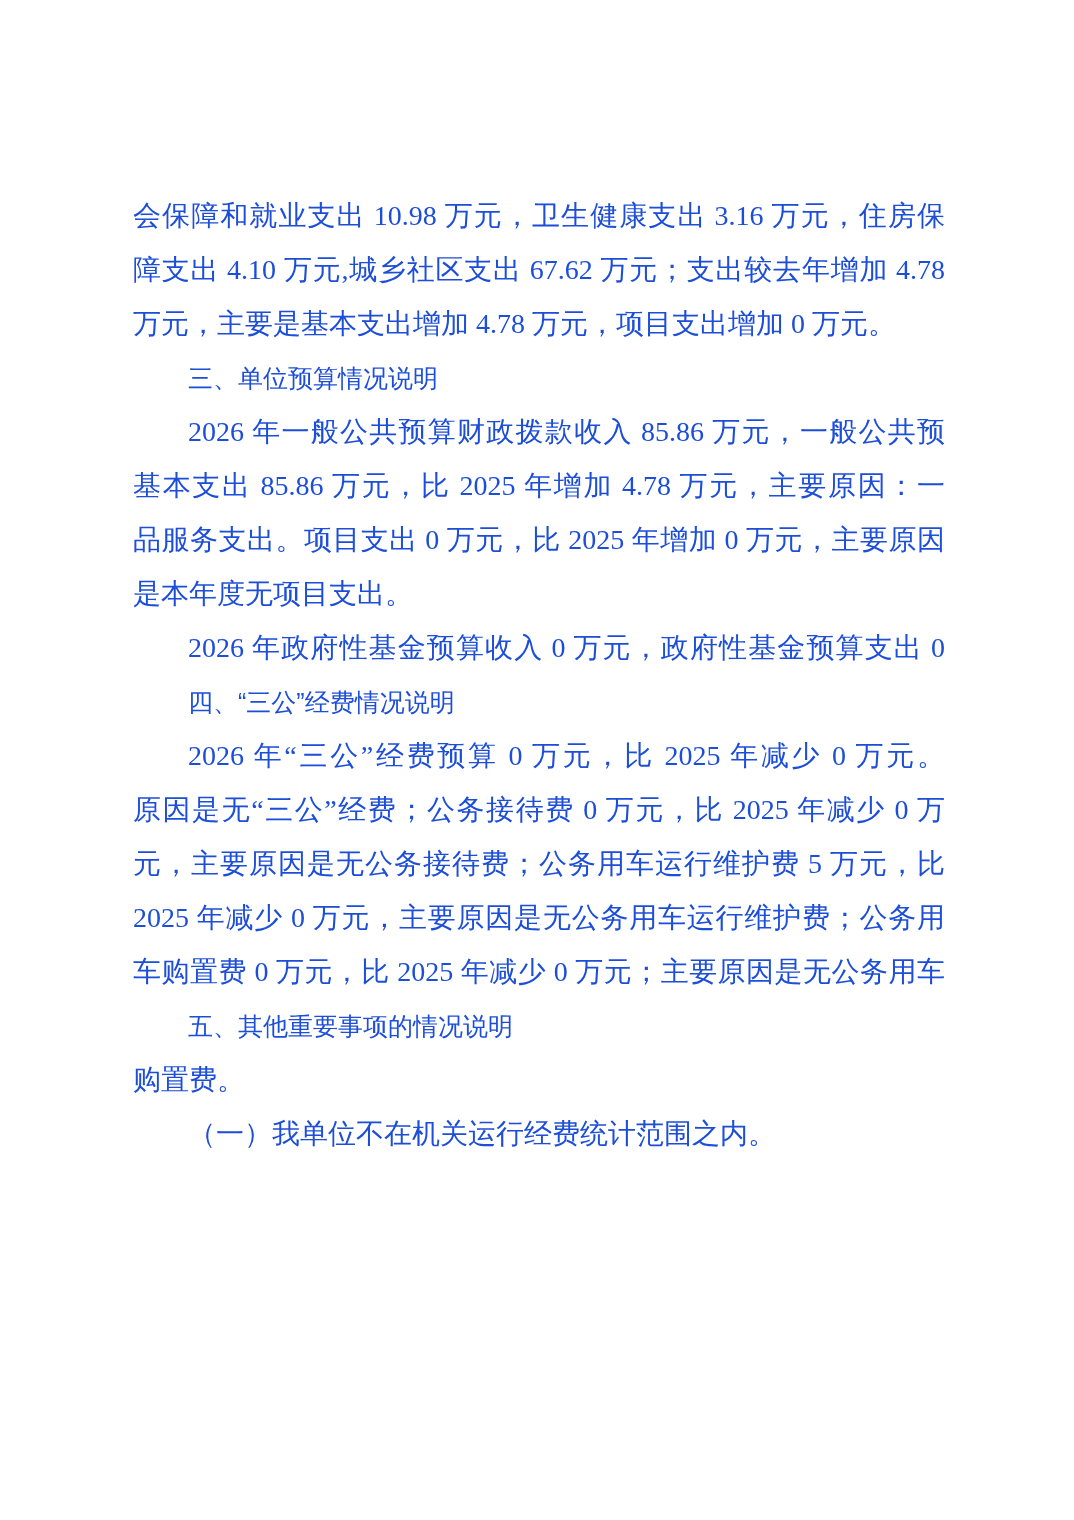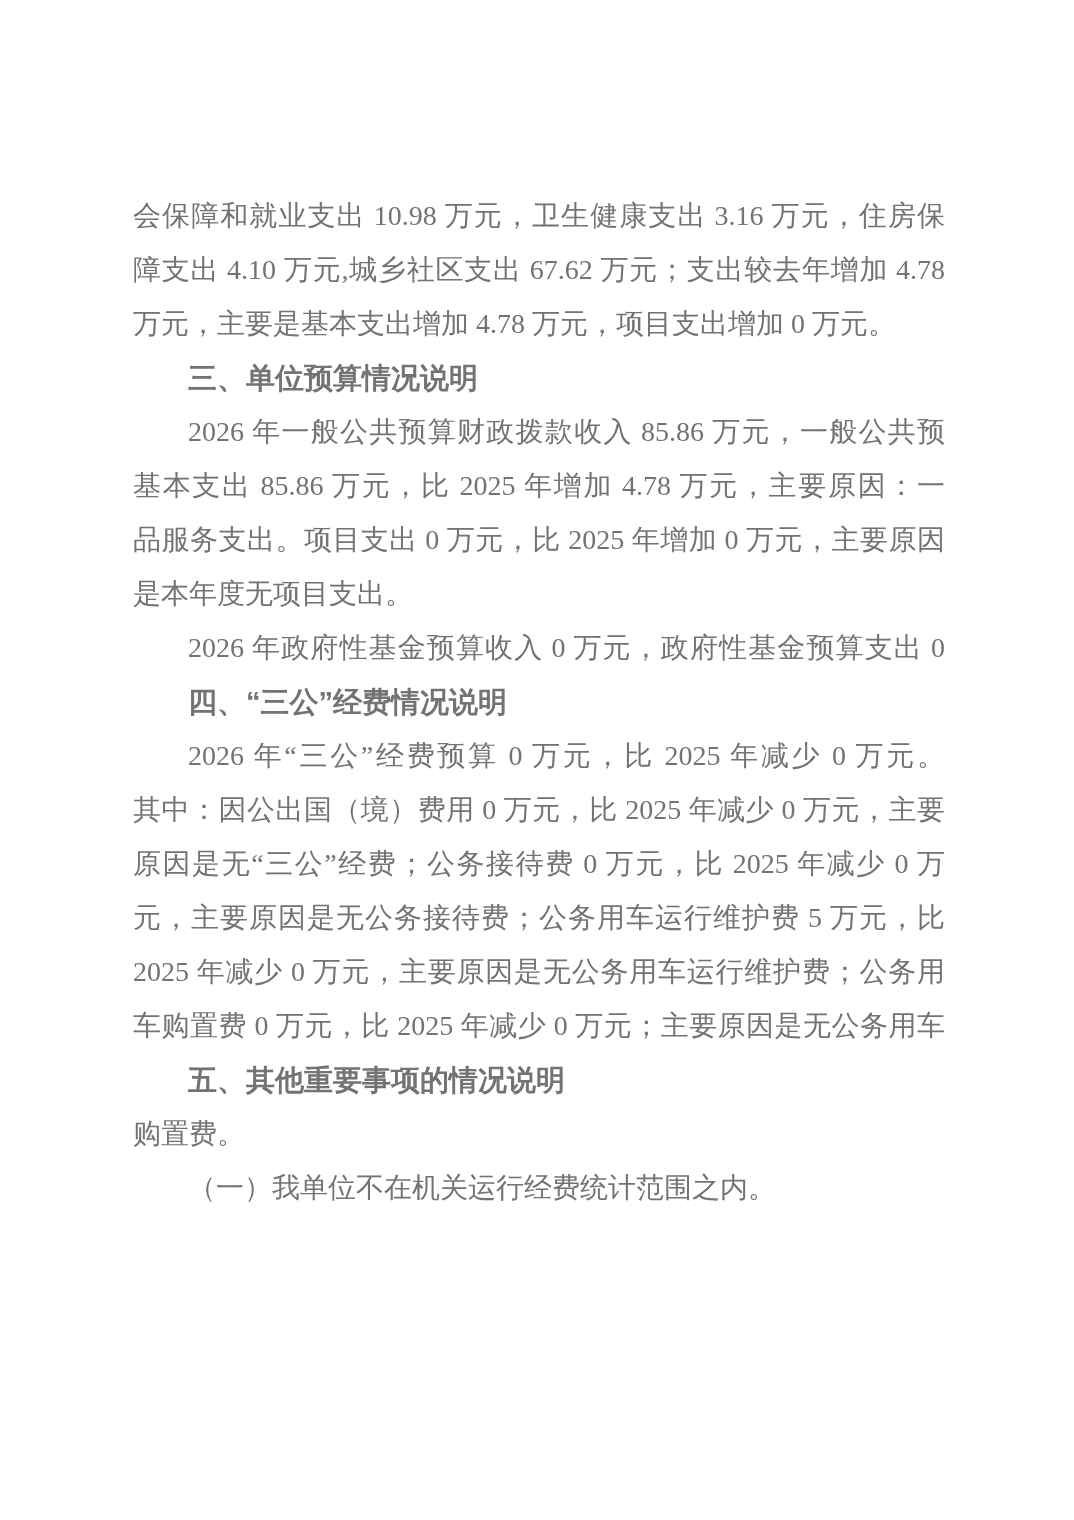--- a/index.html
+++ b/index.html
@@ -23,51 +23,50 @@
     top: 189px;
     width: 812px;
   }
   .line {
     height: 54px;
     line-height: 54px;
     font-size: 28px;
     overflow: hidden;
     text-align: justify;
     text-align-last: left;
-    color: #737373;
+    color: #1d4ed8;
   }
   .line.fill {
     text-align-last: justify;
   }
   .line.indent {
     padding-left: 55px;
   }
   .line.heading {
     font-family: "Liberation Sans", "DejaVu Sans", sans-serif;
-    font-weight: 700;
-    font-size: 29px;
+    font-weight: 400;
+    font-size: 25px;
   }
 </style>
 </head>
 <body>
 
 <div class="page">
   <div class="content" id="doc-body">
       <div class="line fill">会保障和就业支出 10.98 万元，卫生健康支出 3.16 万元，住房保</div>
       <div class="line fill">障支出 4.10 万元,城乡社区支出 67.62 万元；支出较去年增加 4.78</div>
       <div class="line">万元，主要是基本支出增加 4.78 万元，项目支出增加 0 万元。</div>
       <div class="line heading indent">三、单位预算情况说明</div>
       <div class="line indent fill">2026 年一般公共预算财政拨款收入 85.86 万元，一般公共预</div>
       <div class="line fill">基本支出 85.86 万元，比 2025 年增加 4.78 万元，主要原因：一</div>
       <div class="line fill">品服务支出。项目支出 0 万元，比 2025 年增加 0 万元，主要原因</div>
       <div class="line">是本年度无项目支出。</div>
       <div class="line indent fill">2026 年政府性基金预算收入 0 万元，政府性基金预算支出 0</div>
       <div class="line heading indent">四、“三公”经费情况说明</div>
       <div class="line indent fill">2026 年“三公”经费预算 0 万元，比 2025 年减少 0 万元。</div>
-      <div class="line fill">其中：因公出国（境）费用 0 万元，比 2025 年减少 0 万元，主要</div>
       <div class="line fill">原因是无“三公”经费；公务接待费 0 万元，比 2025 年减少 0 万</div>
       <div class="line fill">元，主要原因是无公务接待费；公务用车运行维护费 5 万元，比</div>
       <div class="line fill">2025 年减少 0 万元，主要原因是无公务用车运行维护费；公务用</div>
       <div class="line fill">车购置费 0 万元，比 2025 年减少 0 万元；主要原因是无公务用车</div>
       <div class="line heading indent">五、其他重要事项的情况说明</div>
       <div class="line">购置费。</div>
       <div class="line indent">（一）我单位不在机关运行经费统计范围之内。</div>
     </div>
 </div>
 

